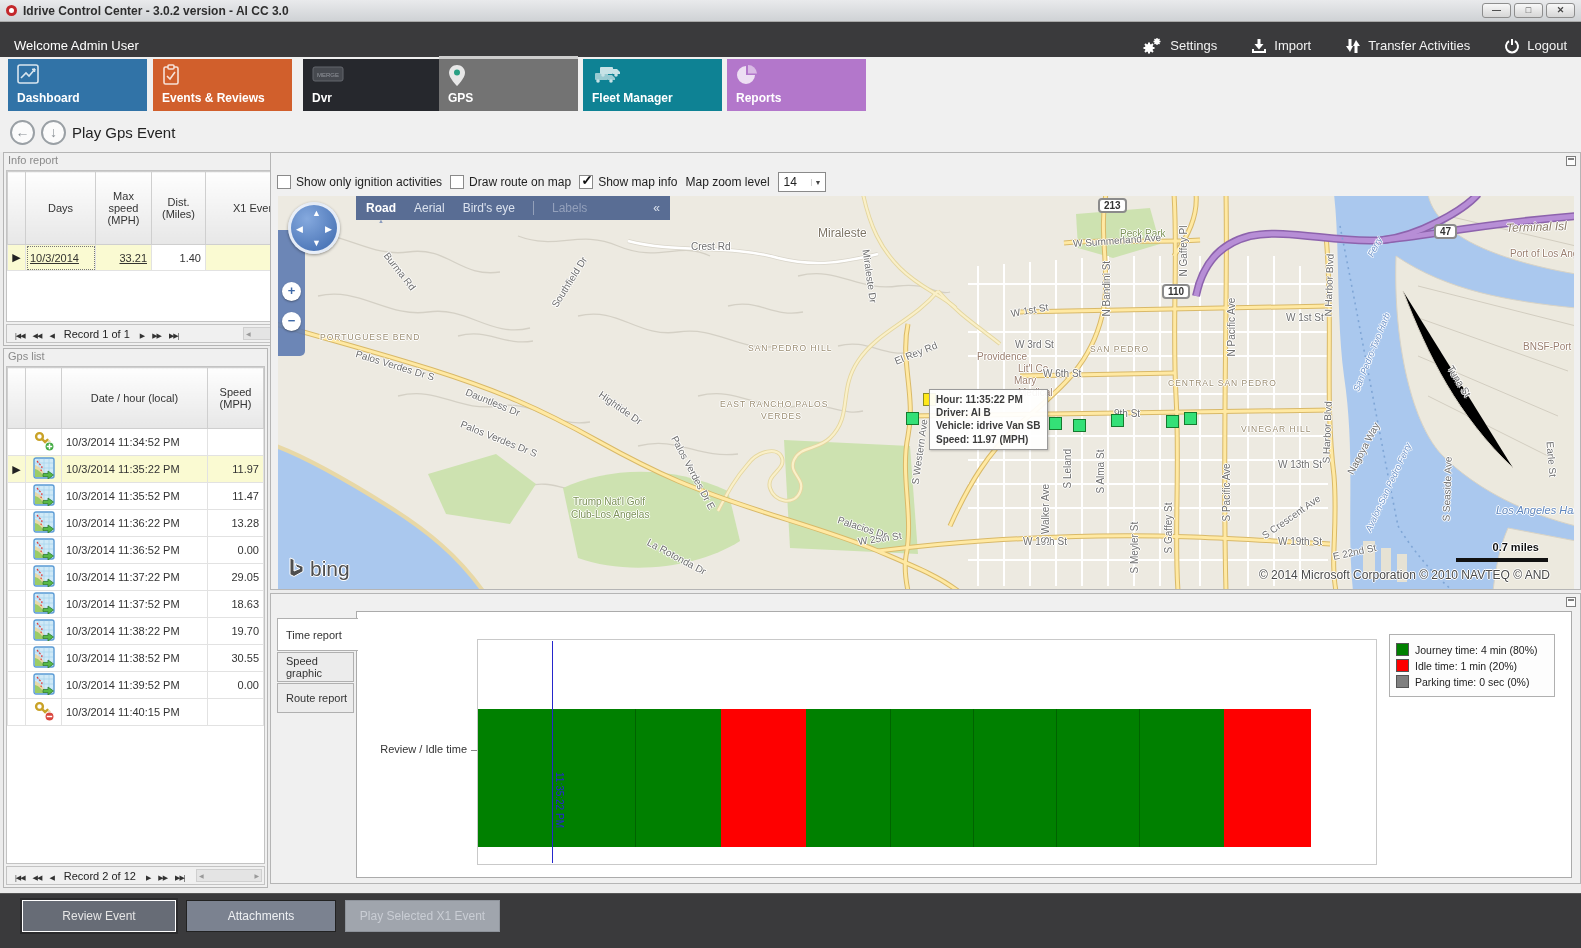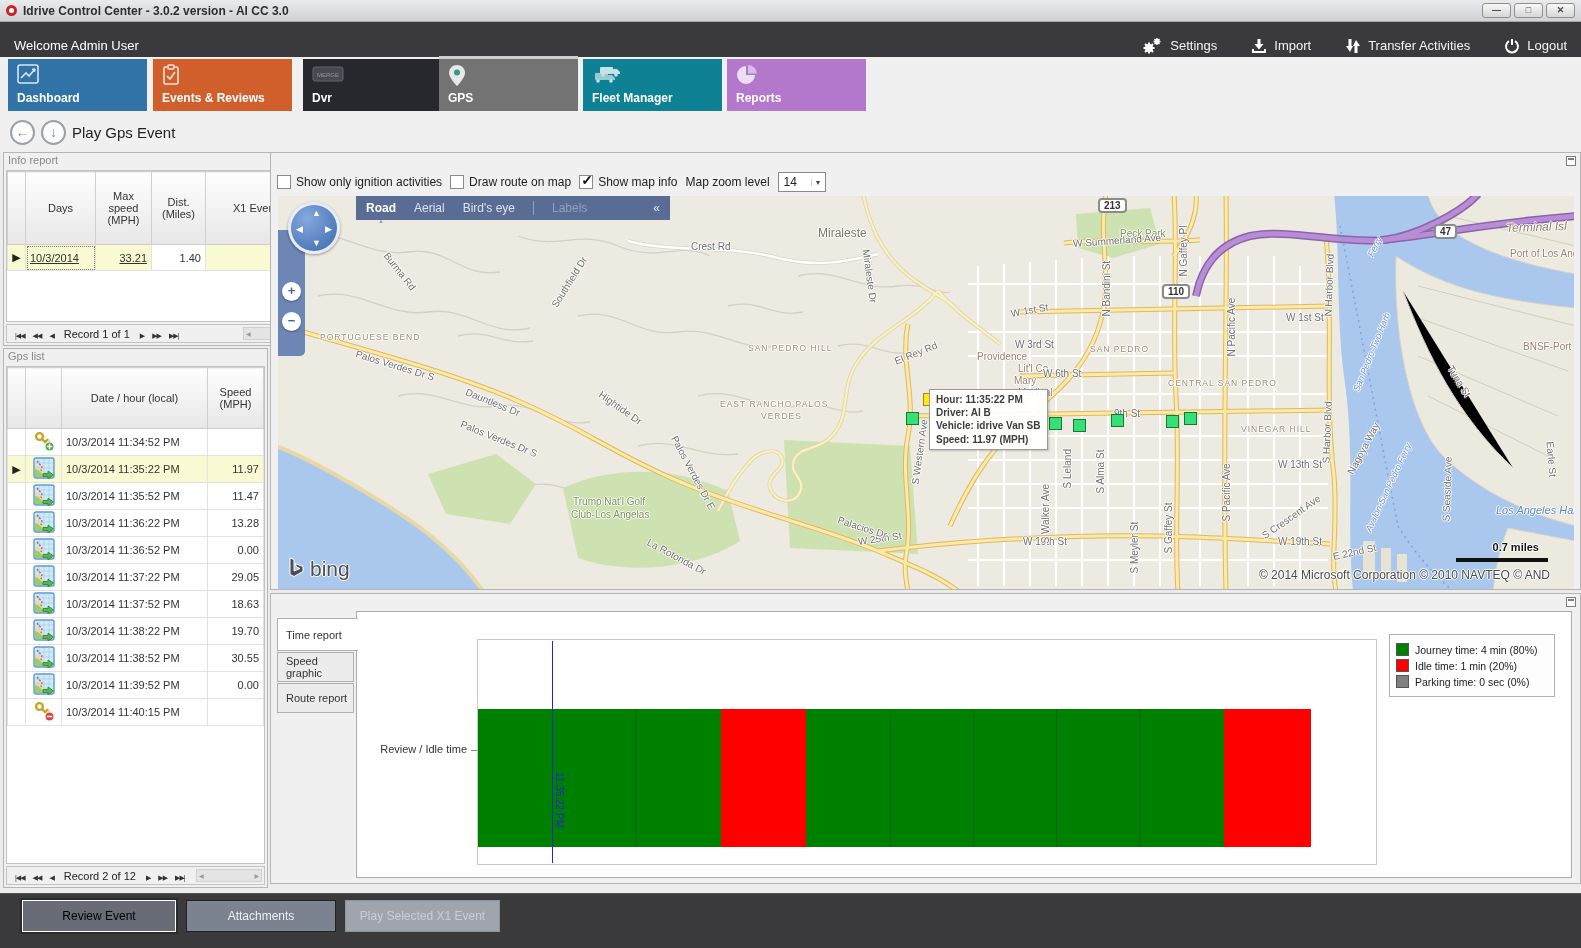--- a/index.html
+++ b/index.html
@@ -135,21 +135,21 @@
   .bsep { position:absolute; top:97px; height:138px; width:1px; background:rgba(0,45,0,.35); z-index:2; }
   .cursor-line { position:absolute; top:29px; height:222px; width:1px; background:#2626cc; z-index:3; }
   .cursor-lbl { position:absolute; top:160px; writing-mode:vertical-rl; font-size:10px; color:#2626cc; z-index:3; background:transparent; }
   .legend { position:absolute; right:16px; top:22px; width:166px; background:#fdfdfd; border:1px solid #b0b0b0; padding:5px 6px; }
   .leg-item { display:flex; align-items:center; gap:6px; margin:3px 0; font-size:10.5px; color:#222; }
   .leg-sw { width:13px; height:13px; border:1px solid #555; flex:0 0 13px; }
 
   
   .footer { position:absolute; left:0; top:893px; width:100%; height:55px; background:#3a3a3c; border-top:1px solid #555; }
   .fbtn { position:absolute; top:6px; height:32px; font-size:12px; text-align:center; cursor:pointer; border:1px solid #222; }
-  .fbtn.focused { background:#676c76; color:#000000; border:1px solid #fff; outline:2px solid #2b2b2d; }
+  .fbtn.focused { background:#676c76; color:#e5e5e5; border:1px solid #fff; outline:2px solid #2b2b2d; }
   .fbtn.normal { background:#7b8290; color:#eef0f3; }
   .fbtn.disabled { background:#a0a5ad; color:#c9cdd4; border-color:#8e939b; cursor:default; }
 </style>
 </head>
 <body>
 
 <div id="app">
 
   <div class="titlebar">
     <div class="app-logo"></div>

